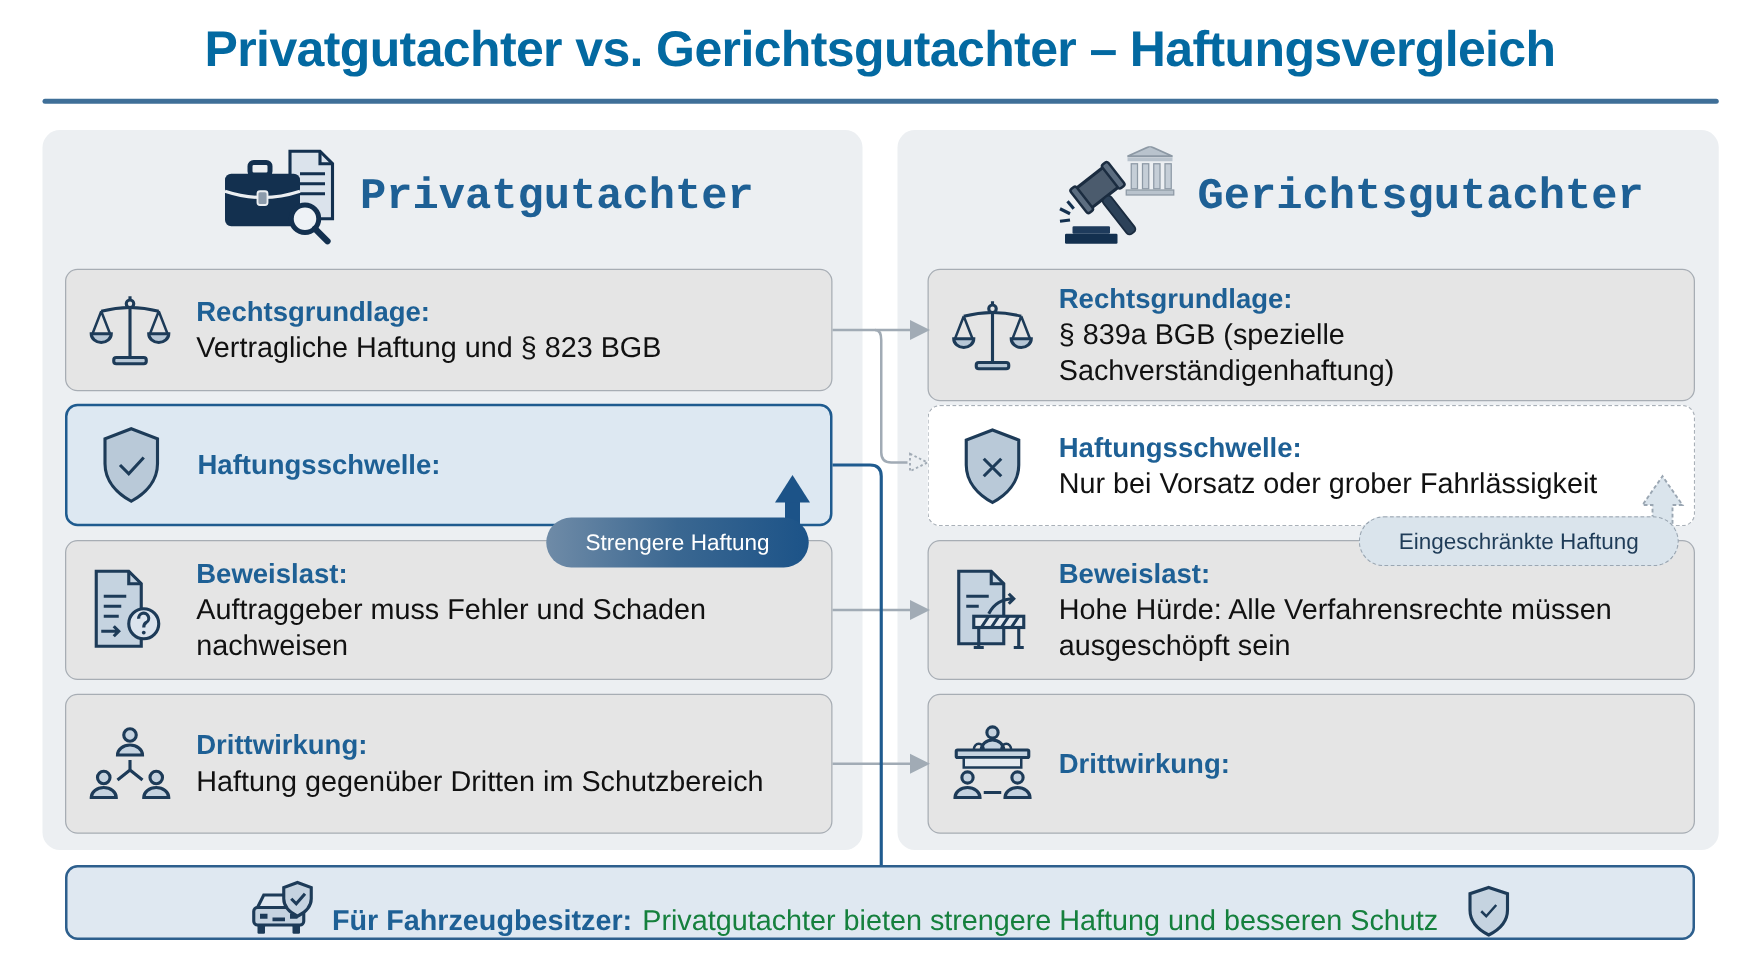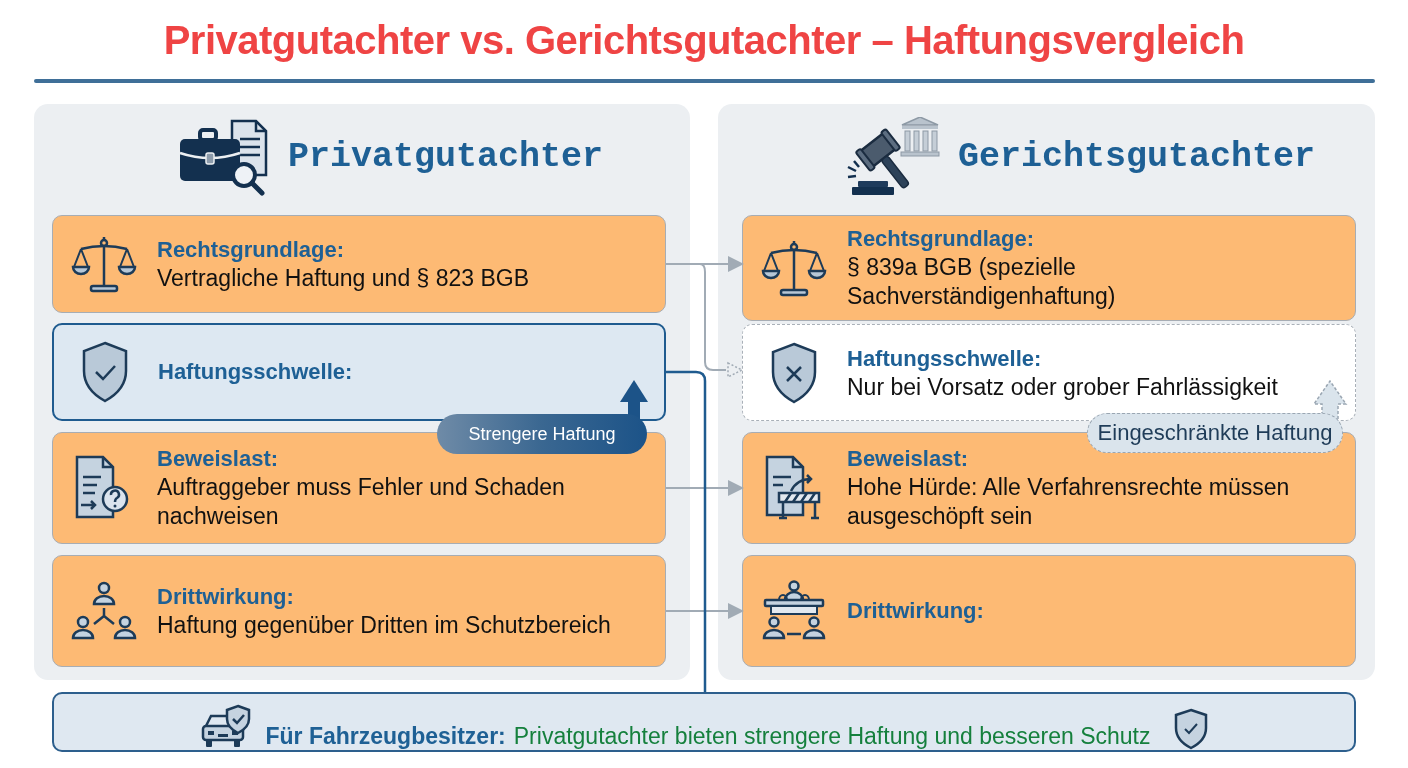--- a/index.html
+++ b/index.html
@@ -1,55 +1,55 @@
 <!DOCTYPE html>
 <html><head>
 <meta charset="utf-8">
 <style>
   * { box-sizing: border-box; margin: 0; padding: 0; }
   html, body { width: 1408px; height: 768px; background: #ffffff; overflow: hidden; }
   body { position: relative; font-family: "Liberation Sans", "DejaVu Sans", sans-serif; color: #111; }
 
   .title {
     position: absolute; left: 0; top: 18px; width: 1408px; text-align: center;
-    font-size: 40px; font-weight: bold; color: #ef4444; letter-spacing: -0.5px;
+    font-size: 40px; font-weight: bold; color: #0369a1; letter-spacing: -0.5px;
   }
   .title-rule {
     position: absolute; left: 34px; top: 79px; width: 1341px; height: 4px;
     background: #3f6f98; border-radius: 2px;
   }
 
   .panel {
     position: absolute; top: 104px; height: 576px; background: #eceff2; border-radius: 14px;
   }
   .panel.left { left: 34px; width: 656px; }
   .panel.right { left: 718px; width: 657px; }
 
   .panel-head { position: absolute; top: 10px; height: 85px; display: flex; align-items: center; }
   .panel-head .head-title { font-size: 35px; font-weight: bold; color: #1e6095; margin-left: 14px; font-family: Liberation Mono, monospace; }
 
   .card {
-    position: absolute; background: #fdba74; border: 1.5px solid #a7adb4; border-radius: 10px;
+    position: absolute; background: #e5e5e5; border: 1.5px solid #a7adb4; border-radius: 10px;
   }
   .card.highlight { background: #dde8f2; border: 2.5px solid #1f5b8f; }
   .card.dashed { background: #ffffff; border: 1.5px dashed #a9b0b8; }
   .card .icon { position: absolute; left: 18px; top: 50%; transform: translateY(-50%); width: 66px; height: 66px; }
   .card .text { position: absolute; left: 104px; right: 14px; top: 50%; transform: translateY(-50%); }
   .card .label { font-size: 22px; font-weight: bold; color: #1e6095; line-height: 28px; }
   .card .value { font-size: 23px; color: #111; line-height: 29px; }
 
   .badge-strong {
     position: absolute; left: 437px; top: 414px; width: 210px; height: 40px; border-radius: 20px;
     background: linear-gradient(90deg, #6f8ba7 0%, #3a6791 50%, #1c5388 100%);
     color: #fff; font-size: 18px; text-align: center; line-height: 40px;
   }
   .badge-limited {
     position: absolute; left: 1087px; top: 413px; width: 256px; height: 40px; border-radius: 20px;
     background: #dae4ec; border: 1.5px dashed #9aa6b2;
-    color: #1f3c58; font-size: 22px; text-align: center; line-height: 38px;
+    color: #1f3c58; font-size: 18px; text-align: center; line-height: 38px;
   }
 
   .bottom-bar {
     position: absolute; left: 52px; top: 692px; width: 1304px; height: 60px;
     background: #dfe8f1; border: 2.5px solid #2d5f8d; border-radius: 10px;
     display: flex; align-items: flex-end; justify-content: center;
   }
   .bottom-bar .b-label { font-size: 23px; font-weight: bold; color: #1e6095; margin-left: 14px; }
   .bottom-bar .b-text { font-size: 23px; color: #15803d; margin-left: 8px; }
   .bottom-bar .b-shield { margin-left: 22px; }

